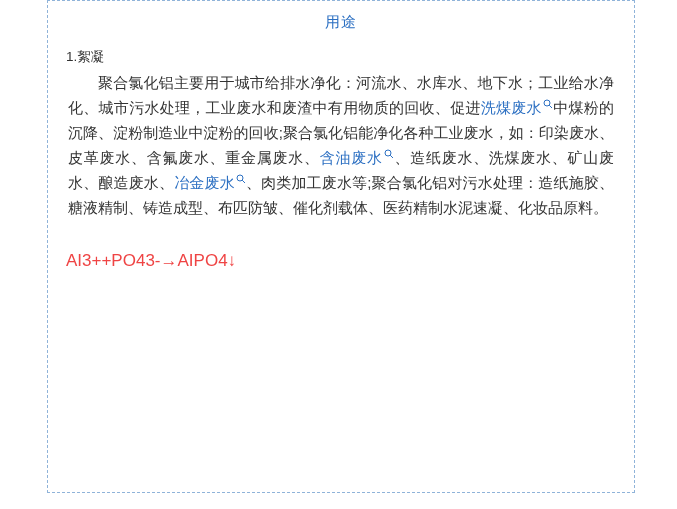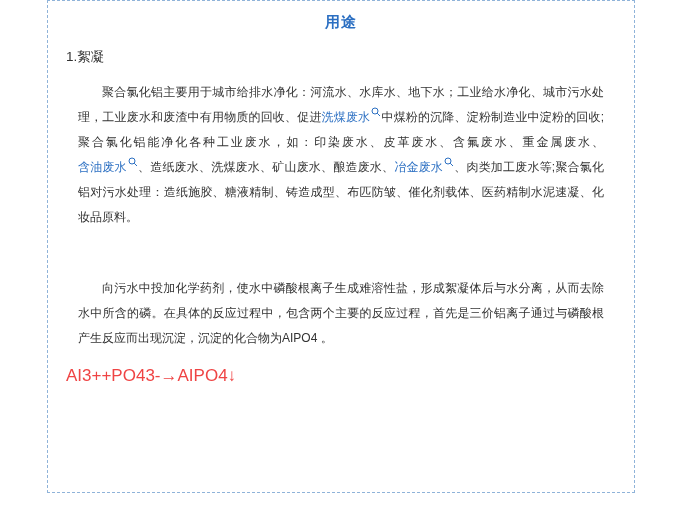--- a/index.html
+++ b/index.html
@@ -24,37 +24,37 @@
     box-sizing: border-box;
     background: #ffffff;
   }
   .inner {
     padding: 8px 18px 0 18px;
   }
   .doc-title {
     text-align: center;
     color: #2b6fc2;
     font-size: 15px;
-    font-weight: bold;
+    font-weight: normal;
     margin: 4px 0 14px 0;
     letter-spacing: 1px;
   }
   .section-head {
     font-size: 13.5px;
     color: #333;
     margin: 8px 0 2px 0;
     line-height: 22px;
   }
   .para {
-    font-size: 12px;
+    font-size: 15px;
     line-height: 25px;
     color: #333333;
     text-align: justify;
     text-justify: inter-ideograph;
-    margin: 12px;
+    margin: 2px;
     text-indent: 2em;
   }
   .gap {
     height: 22px;
   }
   .formula {
     font-size: 17px;
     line-height: 25px;
     margin: 4px 0 4px 0;
     color: #ef4444;
@@ -93,19 +93,18 @@
               <circle cx="4" cy="4" r="3" fill="none" stroke="#2b6fc2" stroke-width="1"></circle>
               <line x1="6.2" y1="6.2" x2="9" y2="9" stroke="#2b6fc2" stroke-width="1"></line>
             </svg></span></span><span>、造纸废水、洗煤废水、矿山废水、酿造废水、</span><span class="kw"><span>冶金废水</span><span class="mag"><svg width="10" height="10" viewBox="0 0 10 10">
               <circle cx="4" cy="4" r="3" fill="none" stroke="#2b6fc2" stroke-width="1"></circle>
               <line x1="6.2" y1="6.2" x2="9" y2="9" stroke="#2b6fc2" stroke-width="1"></line>
             </svg></span></span><span>、肉类加工废水等;聚合氯化铝对污水处理：造纸施胶、糖液精制、铸造成型、布匹防皱、催化剂载体、医药精制水泥速凝、化妆品原料。</span></p>
 
     <div class="gap"></div>
 
 
-    <p class="para">向污水中投加化学药剂，使水中磷酸根离子生成难溶性盐，形成絮凝体后与水分离，从而去除水中所含的磷。在具体的反应过程中，包含两个主要的反应过程，首先是三价铝离子通过与磷酸根产生反应而出现沉淀，沉淀的化合物为AIPO4 。</p>
 
     <div class="formula">AI3++PO43-→AIPO4↓</div>
 
 
   </div>
 </div>
 
 </body></html>

